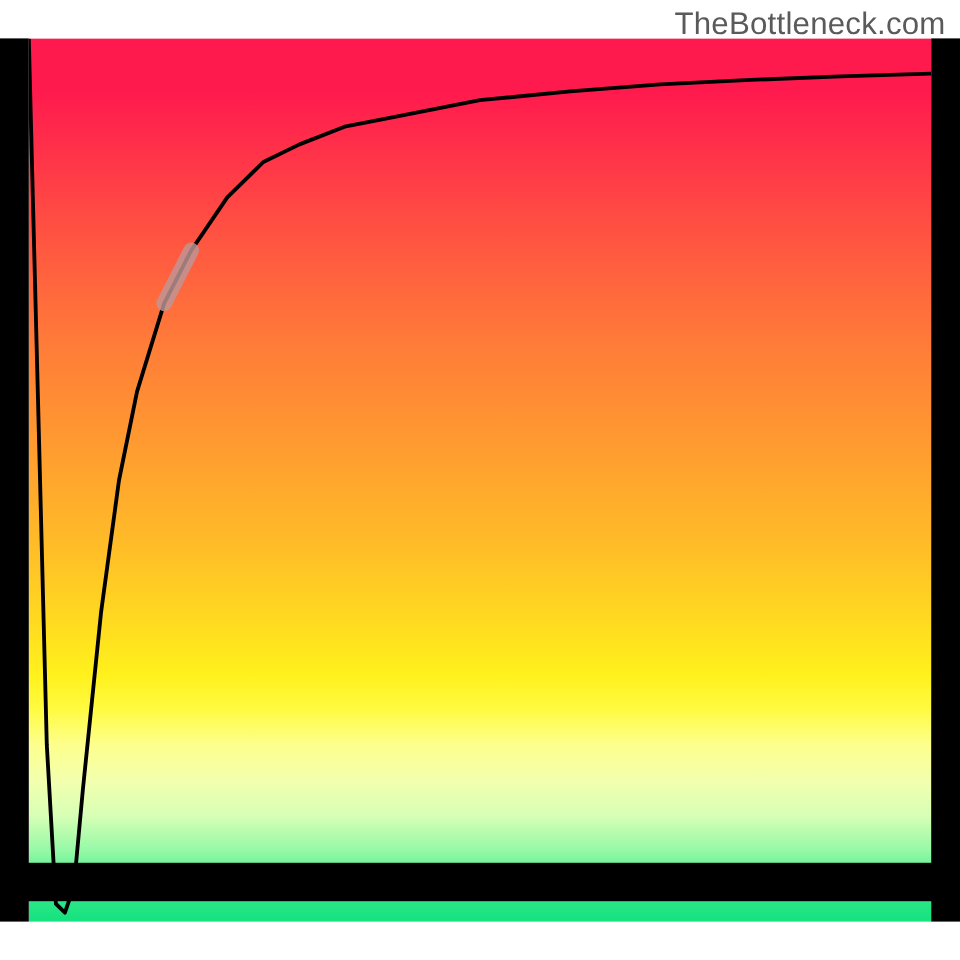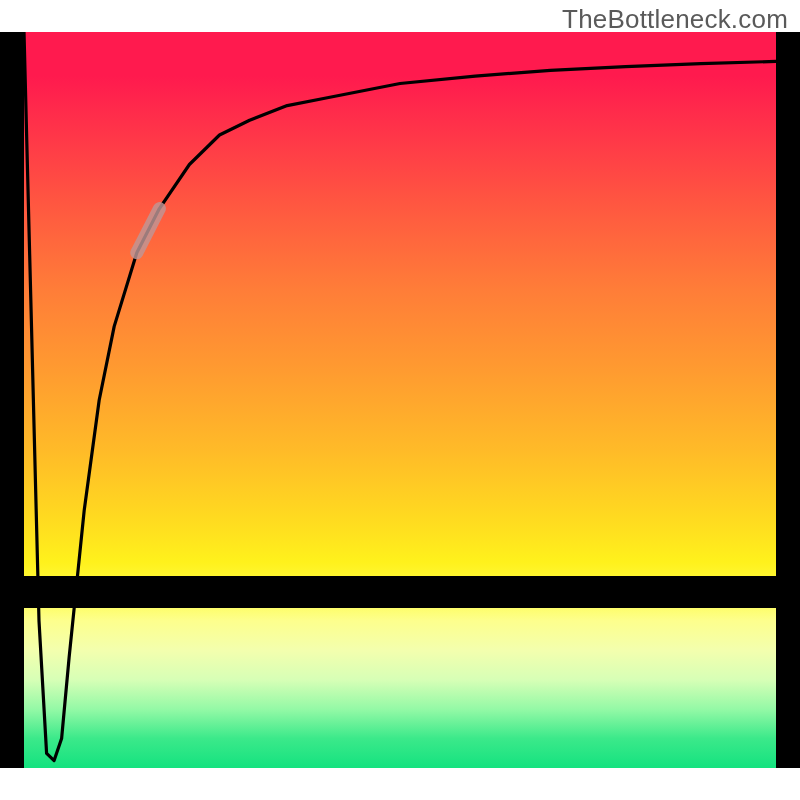--- a/index.html
+++ b/index.html
@@ -7,21 +7,21 @@
     padding: 0;
     width: 800px;
     height: 800px;
     overflow: hidden;
     background: #ffffff;
     font-family: Arial, Helvetica, sans-serif;
   }
   .stage {
     position: relative;
     width: 800px;
-    height: 608px;
+    height: 751px;
     border-radius: 23px;
   }
   .attribution {
     position: absolute;
     top: 4px;
     right: 12px;
     font-size: 26px;
     color: #5a5a5a;
     letter-spacing: 0.2px;
     font-weight: 400;

